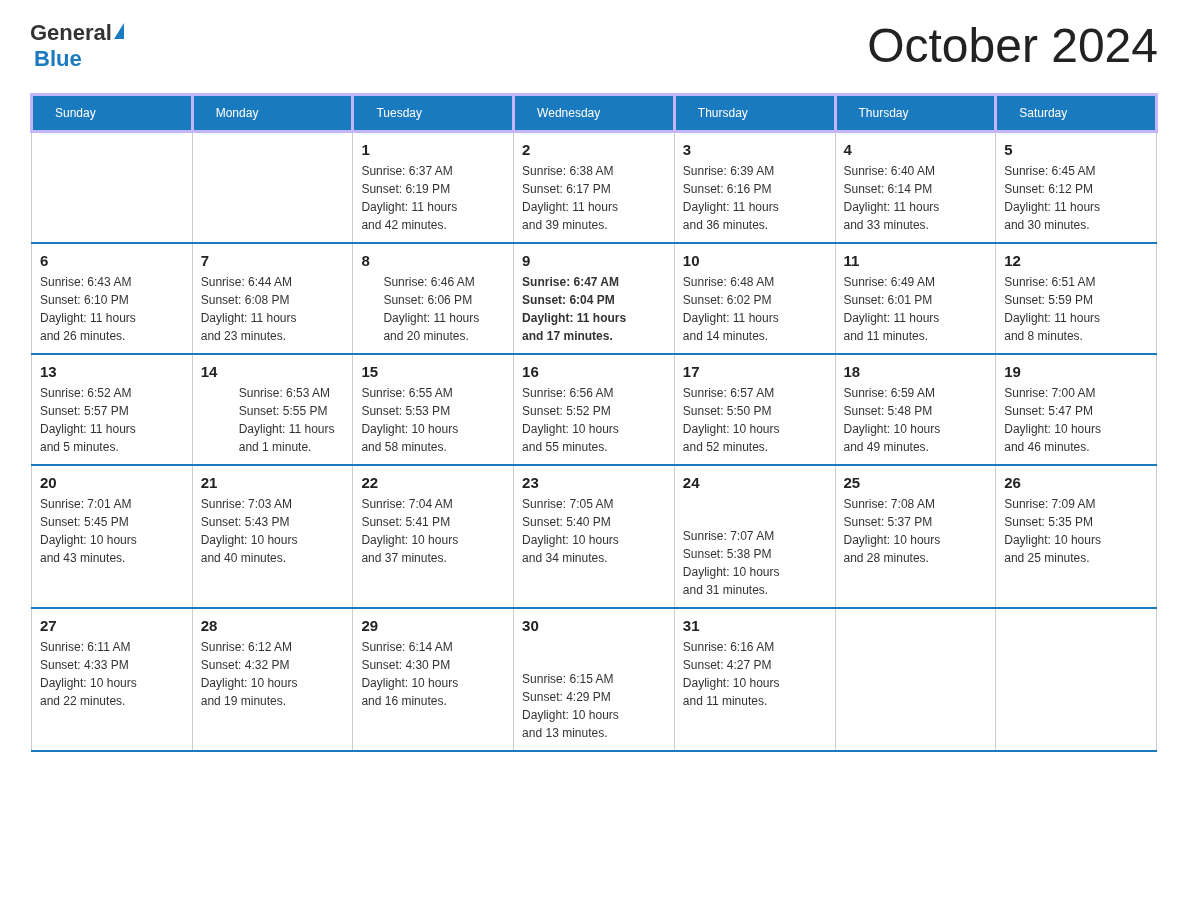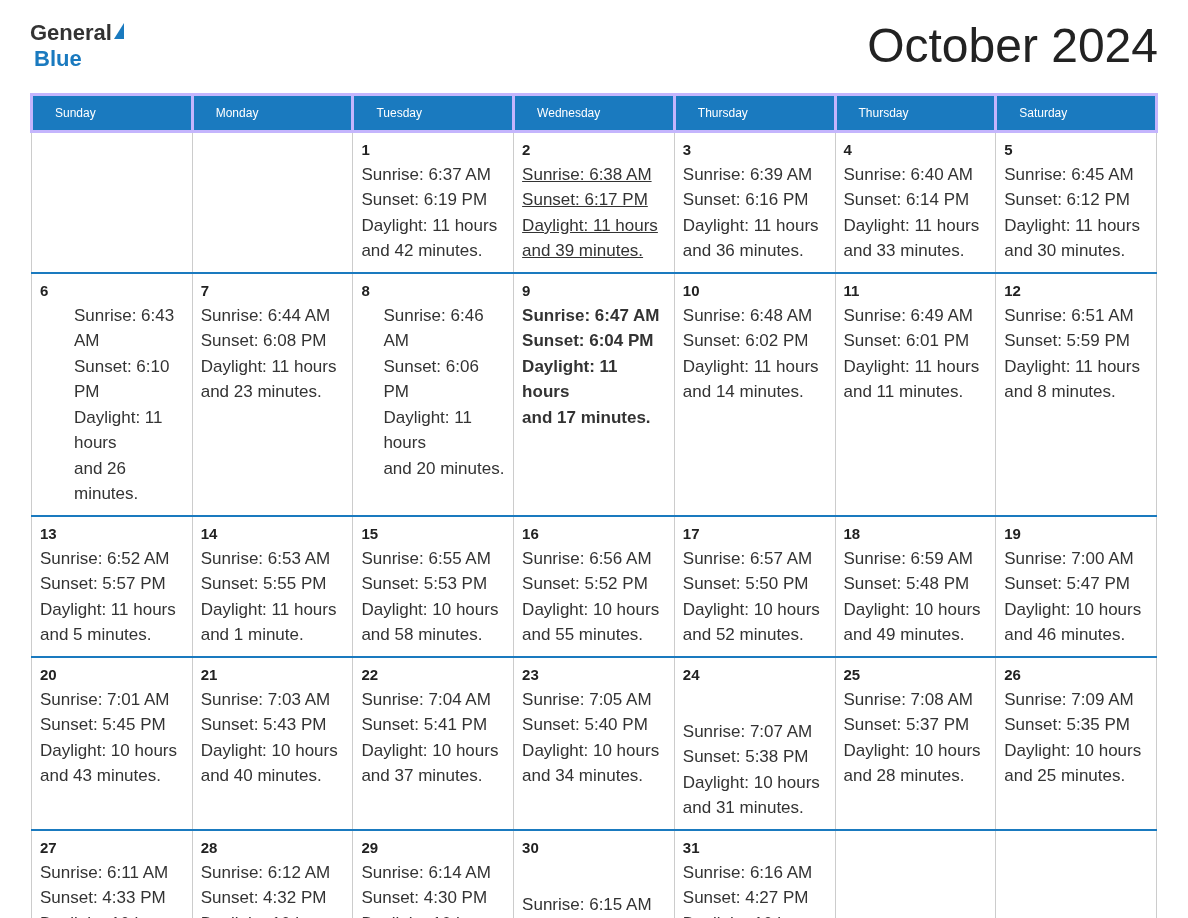--- a/index.html
+++ b/index.html
@@ -72,21 +72,21 @@
       min-height: 100px;
     }
     .day-num {
       font-size: 15px;
       font-weight: bold;
       color: #222;
       display: block;
       margin-bottom: 4px;
     }
     .day-info {
-      font-size: 17px;
+      font-size: 12px;
       color: #333;
       line-height: 1.5;
     }
     tbody tr {
       border-bottom: 2px solid #1a7abf;
     }
     td.empty {
       background: #fff;
     }
     .logo-triangle {
@@ -137,21 +137,21 @@
         <td class="empty"></td>
         <td>
           <span class="day-num">1</span>
           <div class="day-info" style="white-space: pre-line;">Sunrise: 6:37 AM
 Sunset: 6:19 PM
 Daylight: 11 hours
 and 42 minutes.</div>
         </td>
         <td>
           <span class="day-num">2</span>
-          <div class="day-info" style="white-space: pre-line; text-decoration: underline;">Sunrise: 6:38 AM
+          <div class="day-info" style="white-space: pre-line;">Sunrise: 6:38 AM
 Sunset: 6:17 PM
 Daylight: 11 hours
 and 39 minutes.</div>
         </td>
         <td>
           <span class="day-num">3</span>
           <div class="day-info" style="white-space: pre-line;">Sunrise: 6:39 AM
 Sunset: 6:16 PM
 Daylight: 11 hours
 and 36 minutes.</div>
@@ -167,21 +167,21 @@
           <span class="day-num">5</span>
           <div class="day-info" style="white-space: pre-line;">Sunrise: 6:45 AM
 Sunset: 6:12 PM
 Daylight: 11 hours
 and 30 minutes.</div>
         </td>
       </tr>
       <tr>
         <td>
           <span class="day-num">6</span>
-          <div class="day-info" style="white-space: pre-line; margin-left: 34px;">Sunrise: 6:43 AM
+          <div class="day-info" style="white-space: pre-line;">Sunrise: 6:43 AM
 Sunset: 6:10 PM
 Daylight: 11 hours
 and 26 minutes.</div>
         </td>
         <td>
           <span class="day-num">7</span>
           <div class="day-info" style="white-space: pre-line;">Sunrise: 6:44 AM
 Sunset: 6:08 PM
 Daylight: 11 hours
 and 23 minutes.</div>
@@ -225,21 +225,21 @@
       <tr>
         <td>
           <span class="day-num">13</span>
           <div class="day-info" style="white-space: pre-line;">Sunrise: 6:52 AM
 Sunset: 5:57 PM
 Daylight: 11 hours
 and 5 minutes.</div>
         </td>
         <td>
           <span class="day-num">14</span>
-          <div class="day-info" style="white-space: pre-line;">Sunrise: 6:53 AM
+          <div class="day-info" style="white-space: pre-line; margin-left: 38px;">Sunrise: 6:53 AM
 Sunset: 5:55 PM
 Daylight: 11 hours
 and 1 minute.</div>
         </td>
         <td>
           <span class="day-num">15</span>
           <div class="day-info" style="white-space: pre-line;">Sunrise: 6:55 AM
 Sunset: 5:53 PM
 Daylight: 10 hours
 and 58 minutes.</div>

